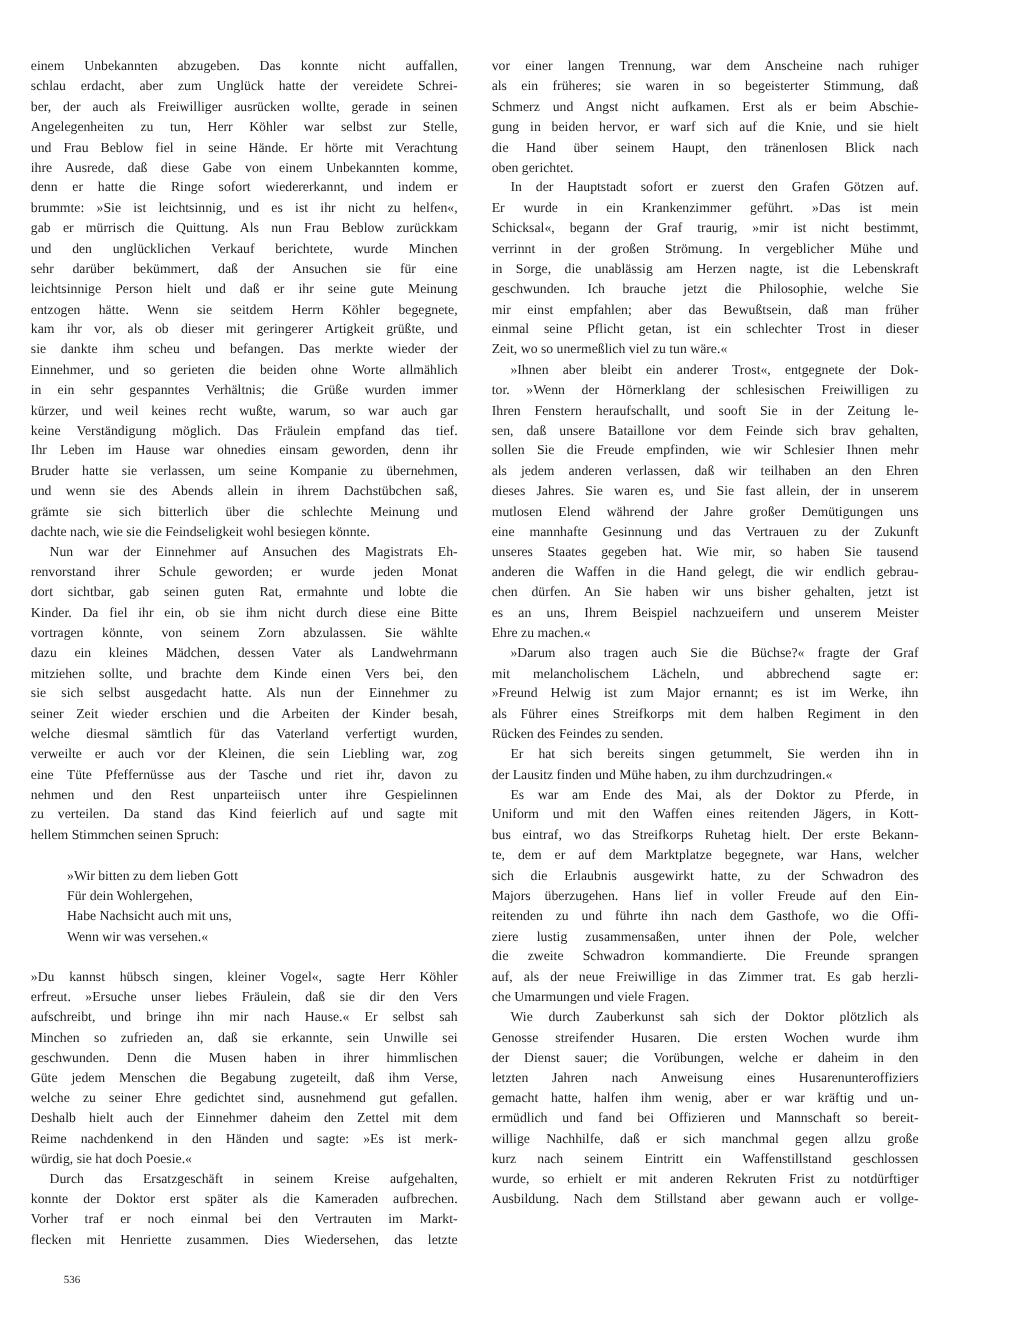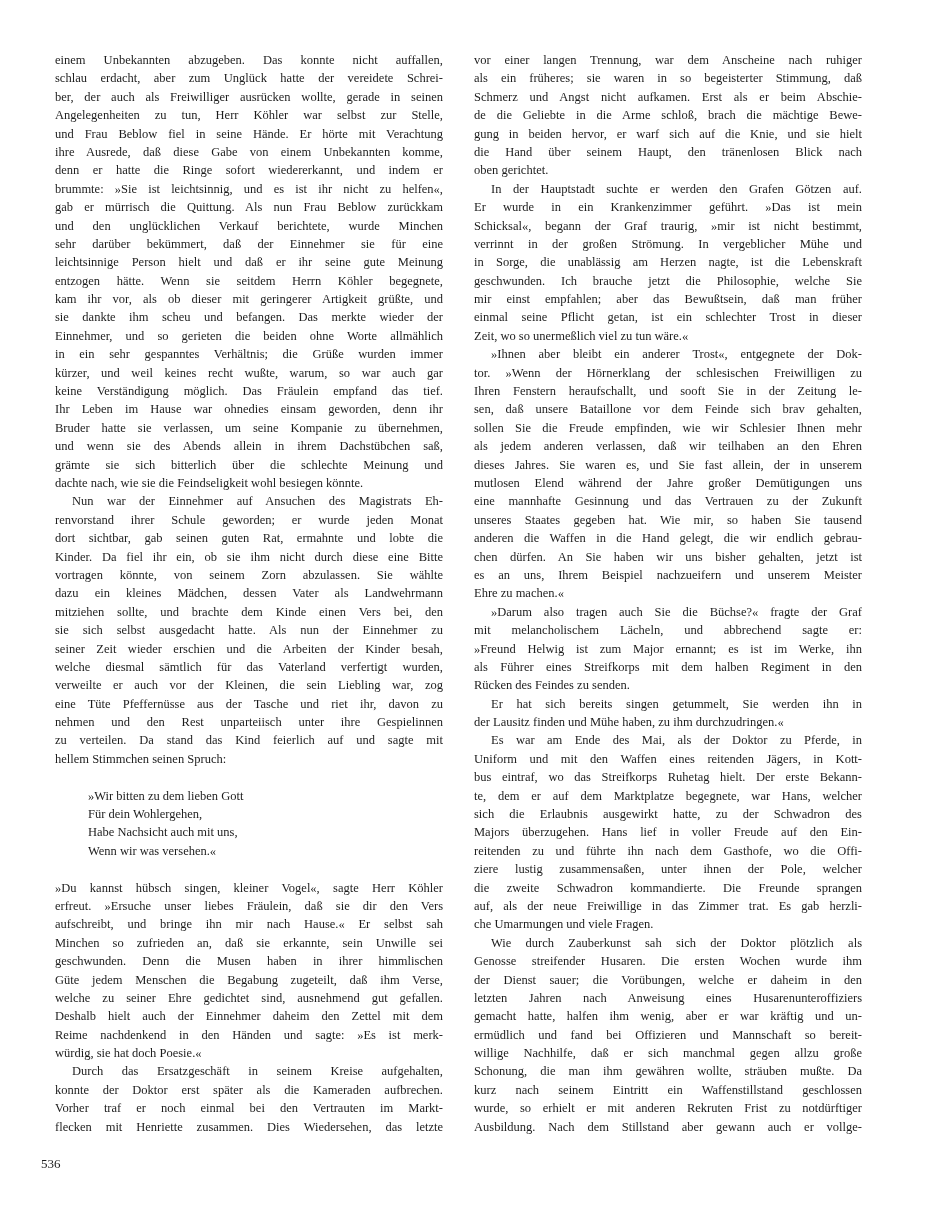--- a/index.html
+++ b/index.html
@@ -10,62 +10,62 @@
     color: #1c1c1c;
     overflow: hidden;
   }
   .page {
     position: relative;
     width: 935px; height: 1210px;
     background: #ffffff;
   }
   .columns {
     position: absolute;
-    top: 51px; left: 55px;
+    top: 51px; left: 28px;
     display: flex;
     gap: 31px;
   }
   .col { width: 388px; }
   .ln {
     height: 18.4px;
     line-height: 18.4px;
     font-size: 12.5px;
     text-align: justify;
     overflow: visible;
   }
   .ln.j, .ln.f { text-align-last: justify; }
   .ln.f { text-indent: 17px; }
   .ln.e { text-align-last: left; }
   .ln.v { text-align: right; text-align-last: left; padding-left: 33px; }
   .ln.b { }
   .pagenum {
     position: absolute;
-    left: 41px; top: 1155px;
-    font-size: 13px;
+    left: 58px; top: 1155px;
+    font-size: 10px;
     line-height: 18.4px;
     color: #1c1c1c;
   }
 </style>
 </head>
 <body>
 
 <div class="page">
   <div class="columns">
     <div class="col" id="col-left">
         <div class="ln j">einem Unbekannten abzugeben. Das konnte nicht auffallen,</div>
         <div class="ln j">schlau erdacht, aber zum Unglück hatte der vereidete Schrei-</div>
         <div class="ln j">ber, der auch als Freiwilliger ausrücken wollte, gerade in seinen</div>
         <div class="ln j">Angelegenheiten zu tun, Herr Köhler war selbst zur Stelle,</div>
         <div class="ln j">und Frau Beblow fiel in seine Hände. Er hörte mit Verachtung</div>
         <div class="ln j">ihre Ausrede, daß diese Gabe von einem Unbekannten komme,</div>
         <div class="ln j">denn er hatte die Ringe sofort wiedererkannt, und indem er</div>
         <div class="ln j">brummte: »Sie ist leichtsinnig, und es ist ihr nicht zu helfen«,</div>
         <div class="ln j">gab er mürrisch die Quittung. Als nun Frau Beblow zurückkam</div>
         <div class="ln j">und den unglücklichen Verkauf berichtete, wurde Minchen</div>
-        <div class="ln j">sehr darüber bekümmert, daß der Einnehmer sie für eine</div>
+        <div class="ln j">sehr darüber bekümmert, daß der Ansuchen sie für eine</div>
         <div class="ln j">leichtsinnige Person hielt und daß er ihr seine gute Meinung</div>
         <div class="ln j">entzogen hätte. Wenn sie seitdem Herrn Köhler begegnete,</div>
         <div class="ln j">kam ihr vor, als ob dieser mit geringerer Artigkeit grüßte, und</div>
         <div class="ln j">sie dankte ihm scheu und befangen. Das merkte wieder der</div>
         <div class="ln j">Einnehmer, und so gerieten die beiden ohne Worte allmählich</div>
         <div class="ln j">in ein sehr gespanntes Verhältnis; die Grüße wurden immer</div>
         <div class="ln j">kürzer, und weil keines recht wußte, warum, so war auch gar</div>
         <div class="ln j">keine Verständigung möglich. Das Fräulein empfand das tief.</div>
         <div class="ln j">Ihr Leben im Hause war ohnedies einsam geworden, denn ihr</div>
         <div class="ln j">Bruder hatte sie verlassen, um seine Kompanie zu übernehmen,</div>
@@ -105,25 +105,24 @@
         <div class="ln e">würdig, sie hat doch Poesie.«</div>
         <div class="ln f">Durch das Ersatzgeschäft in seinem Kreise aufgehalten,</div>
         <div class="ln j">konnte der Doktor erst später als die Kameraden aufbrechen.</div>
         <div class="ln j">Vorher traf er noch einmal bei den Vertrauten im Markt-</div>
         <div class="ln j">flecken mit Henriette zusammen. Dies Wiedersehen, das letzte</div>
       </div>
     <div class="col" id="col-right">
         <div class="ln j">vor einer langen Trennung, war dem Anscheine nach ruhiger</div>
         <div class="ln j">als ein früheres; sie waren in so begeisterter Stimmung, daß</div>
         <div class="ln j">Schmerz und Angst nicht aufkamen. Erst als er beim Abschie-</div>
-        <div class="ln j">de die Geliebte in die Arme schloß, brach die mächtige Bewe-</div>
         <div class="ln j">gung in beiden hervor, er warf sich auf die Knie, und sie hielt</div>
         <div class="ln j">die Hand über seinem Haupt, den tränenlosen Blick nach</div>
         <div class="ln e">oben gerichtet.</div>
-        <div class="ln f">In der Hauptstadt suchte er werden den Grafen Götzen auf.</div>
+        <div class="ln f">In der Hauptstadt sofort er zuerst den Grafen Götzen auf.</div>
         <div class="ln j">Er wurde in ein Krankenzimmer geführt. »Das ist mein</div>
         <div class="ln j">Schicksal«, begann der Graf traurig, »mir ist nicht bestimmt,</div>
         <div class="ln j">verrinnt in der großen Strömung. In vergeblicher Mühe und</div>
         <div class="ln j">in Sorge, die unablässig am Herzen nagte, ist die Lebenskraft</div>
         <div class="ln j">geschwunden. Ich brauche jetzt die Philosophie, welche Sie</div>
         <div class="ln j">mir einst empfahlen; aber das Bewußtsein, daß man früher</div>
         <div class="ln j">einmal seine Pflicht getan, ist ein schlechter Trost in dieser</div>
         <div class="ln e">Zeit, wo so unermeßlich viel zu tun wäre.«</div>
         <div class="ln f">»Ihnen aber bleibt ein anderer Trost«, entgegnete der Dok-</div>
         <div class="ln j">tor. »Wenn der Hörnerklang der schlesischen Freiwilligen zu</div>
@@ -157,20 +156,19 @@
         <div class="ln j">die zweite Schwadron kommandierte. Die Freunde sprangen</div>
         <div class="ln j">auf, als der neue Freiwillige in das Zimmer trat. Es gab herzli-</div>
         <div class="ln e">che Umarmungen und viele Fragen.</div>
         <div class="ln f">Wie durch Zauberkunst sah sich der Doktor plötzlich als</div>
         <div class="ln j">Genosse streifender Husaren. Die ersten Wochen wurde ihm</div>
         <div class="ln j">der Dienst sauer; die Vorübungen, welche er daheim in den</div>
         <div class="ln j">letzten Jahren nach Anweisung eines Husarenunteroffiziers</div>
         <div class="ln j">gemacht hatte, halfen ihm wenig, aber er war kräftig und un-</div>
         <div class="ln j">ermüdlich und fand bei Offizieren und Mannschaft so bereit-</div>
         <div class="ln j">willige Nachhilfe, daß er sich manchmal gegen allzu große</div>
-        <div class="ln j">Schonung, die man ihm gewähren wollte, sträuben mußte. Da</div>
         <div class="ln j">kurz nach seinem Eintritt ein Waffenstillstand geschlossen</div>
         <div class="ln j">wurde, so erhielt er mit anderen Rekruten Frist zu notdürftiger</div>
         <div class="ln j">Ausbildung. Nach dem Stillstand aber gewann auch er vollge-</div>
       </div>
   </div>
   <div class="pagenum">536</div>
 </div>
 
 </body></html>

